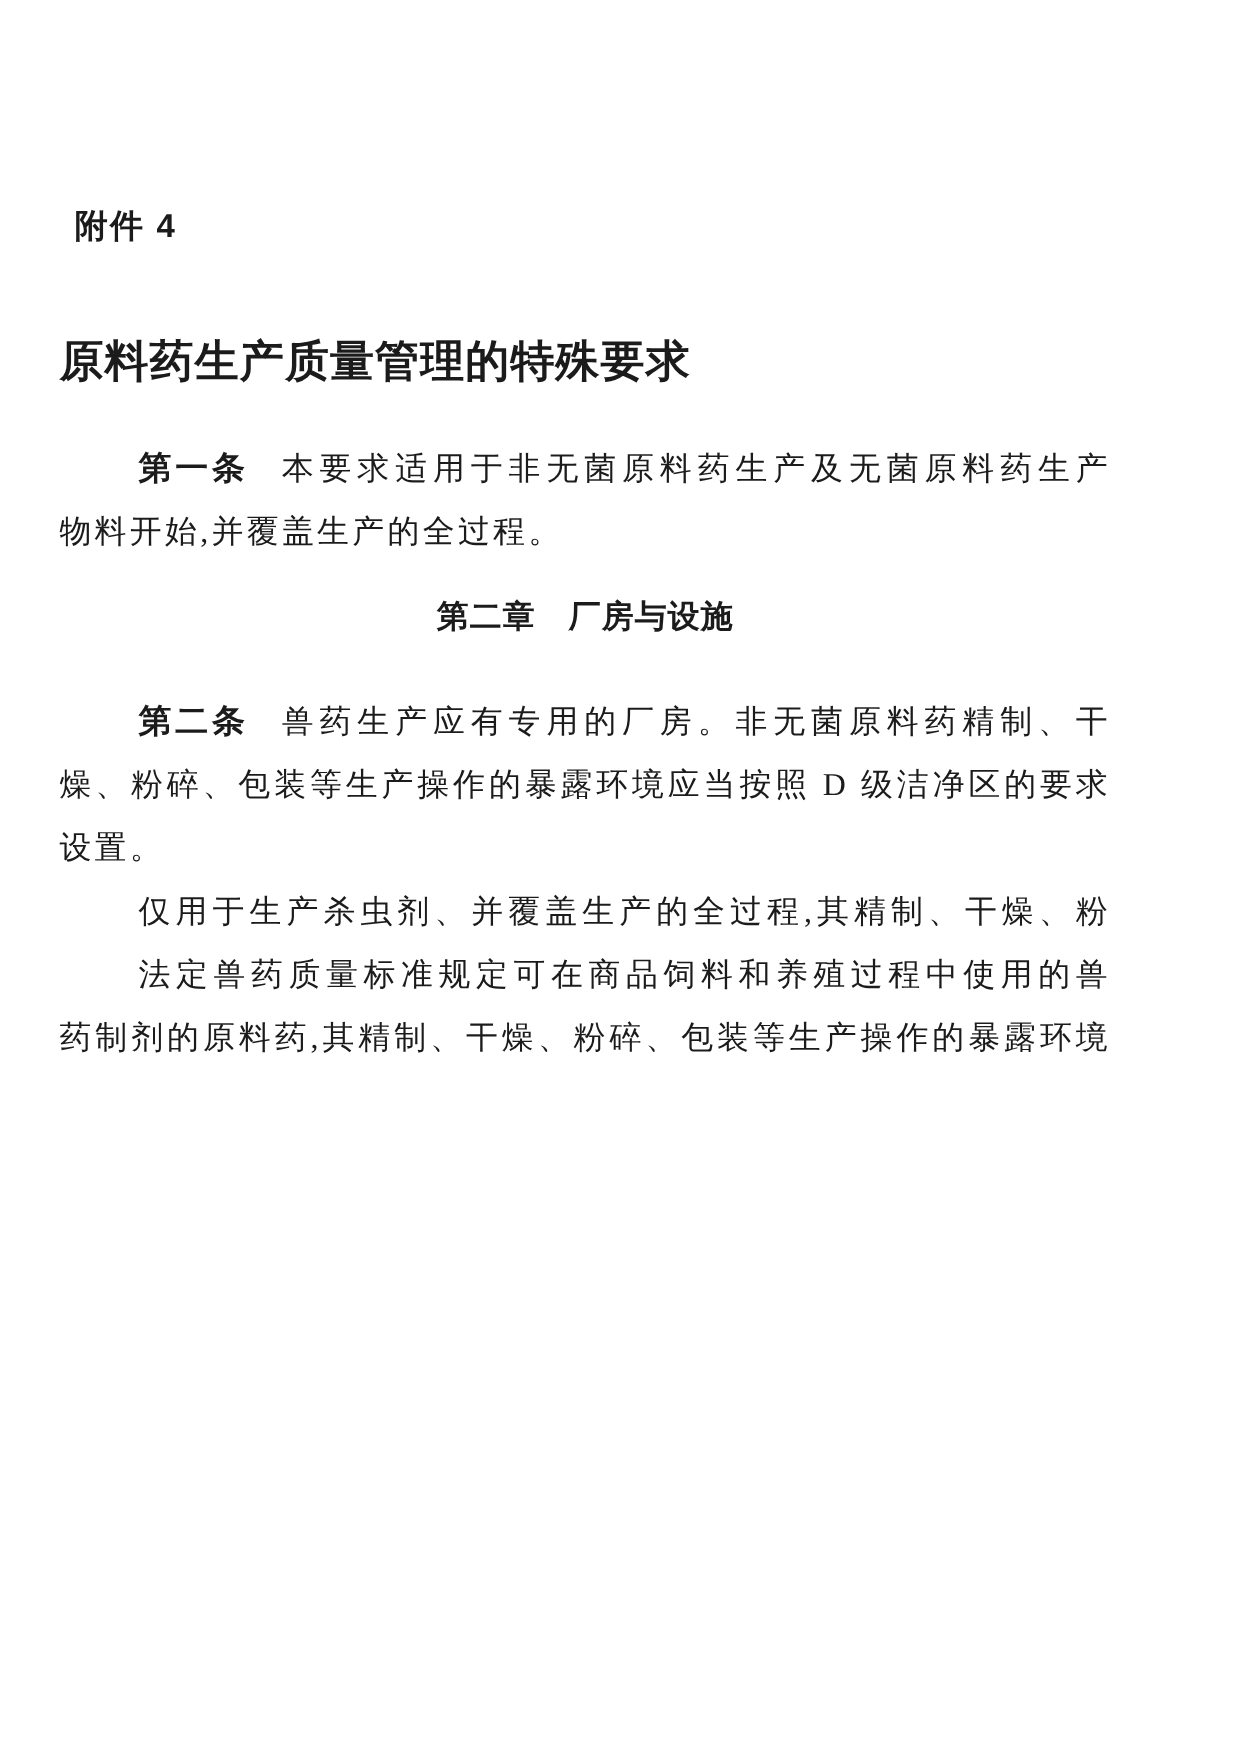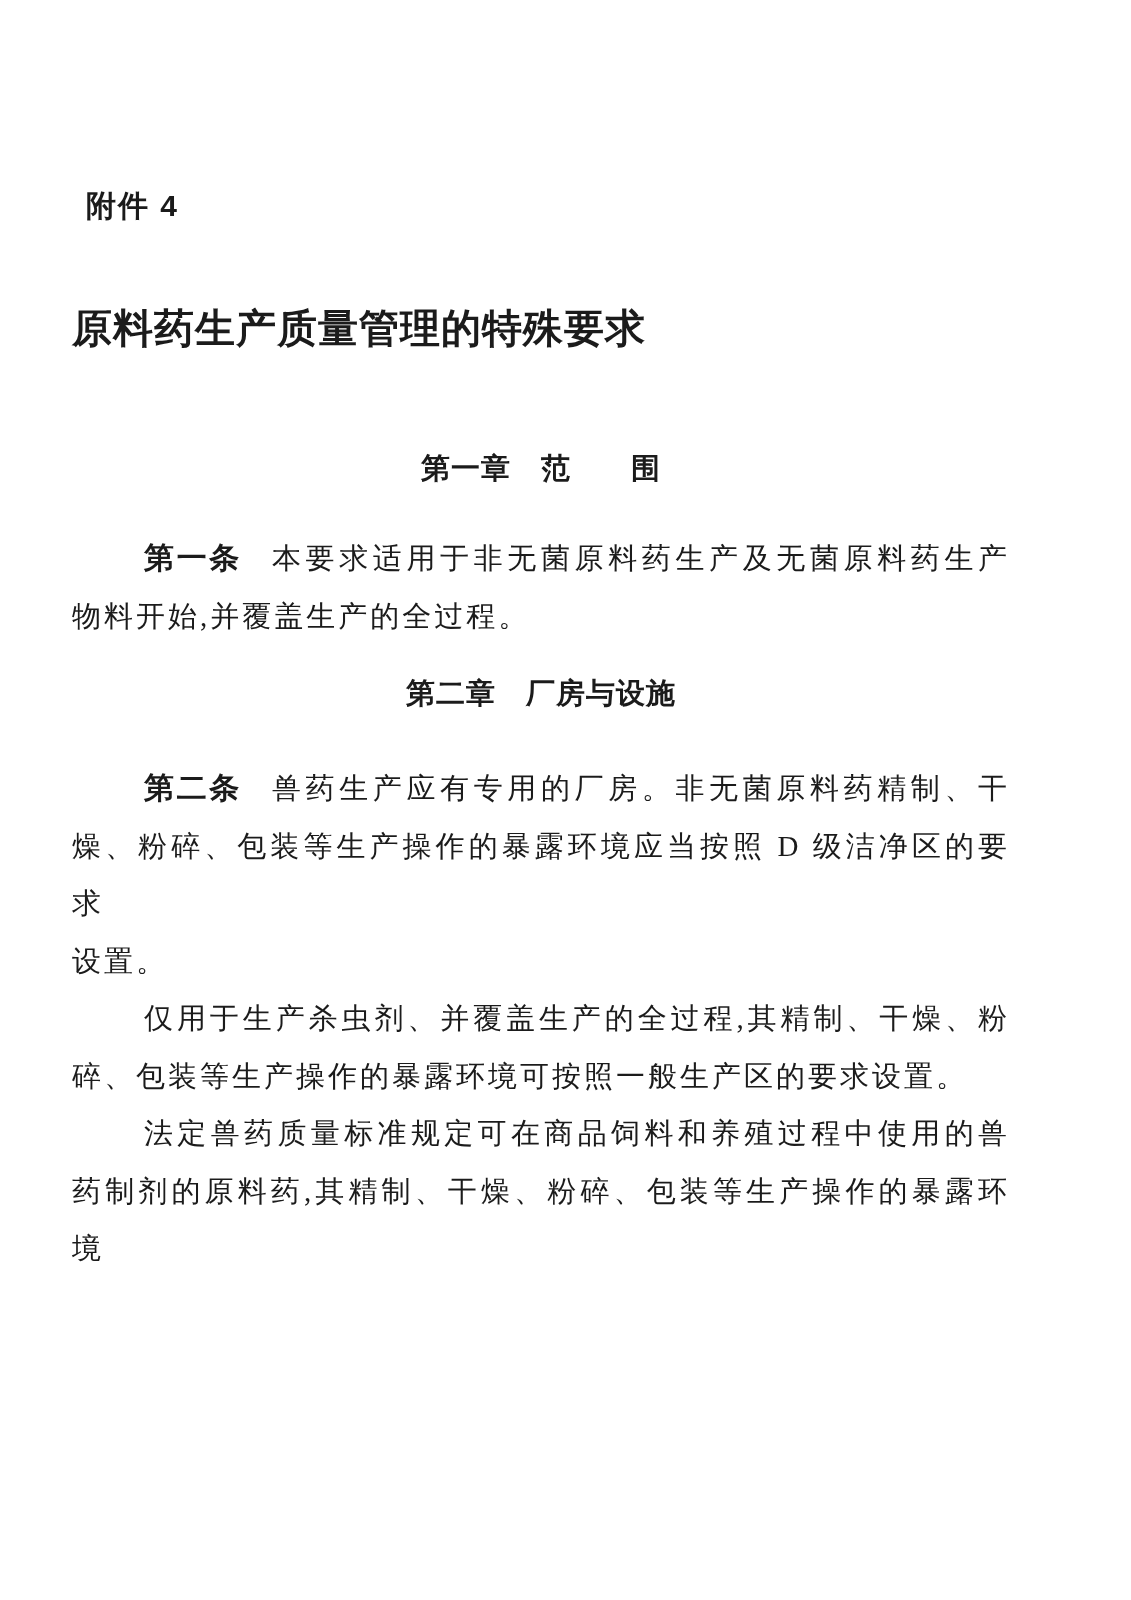--- a/index.html
+++ b/index.html
@@ -5,21 +5,21 @@
   html, body {
     margin: 0;
     padding: 0;
     background: #ffffff;
   }
   .page {
     position: relative;
     width: 1131px;
     height: 1600px;
     box-sizing: border-box;
-    padding: 0 121px 0 72px;
+    padding: 0 121px 0 54px;
     background: #ffffff;
     color: #1b1b1b;
     font-family: "Liberation Serif", "DejaVu Serif", serif;
     overflow: hidden;
   }
   .attachment {
     padding-top: 188px;
     margin-left: 14px;
     font-family: "Liberation Sans", "DejaVu Sans", sans-serif;
     font-weight: 600;
@@ -69,40 +69,38 @@
 </style>
 </head>
 <body>
 
 <div class="page">
 
   <div class="attachment">附件 4</div>
 
   <h1 class="doc-title">原料药生产质量管理的特殊要求</h1>
 
-  <h2 class="chap-heading ch1">第一章　范　　围</h2>
 
   <div class="body-block block1">
     <div class="line indent">
       <span class="lead">第一条</span><span>本要求适用于非无菌原料药生产及无菌原料药生产</span>
     </div>
     <div class="line endp">物料开始,并覆盖生产的全过程。</div>
   </div>
 
   <h2 class="chap-heading ch2">第二章　厂房与设施</h2>
 
   <div class="body-block block2">
 
     <div class="line indent">
       <span class="lead">第二条</span><span>兽药生产应有专用的厂房。非无菌原料药精制、干</span>
     </div>
     <div class="line">燥、粉碎、包装等生产操作的暴露环境应当按照 D 级洁净区的要求</div>
     <div class="line endp">设置。</div>
 
     <div class="line indent">仅用于生产杀虫剂、并覆盖生产的全过程,其精制、干燥、粉</div>
-    <div class="line endp">碎、包装等生产操作的暴露环境可按照一般生产区的要求设置。</div>
 
     <div class="line indent">法定兽药质量标准规定可在商品饲料和养殖过程中使用的兽</div>
     <div class="line">药制剂的原料药,其精制、干燥、粉碎、包装等生产操作的暴露环境</div>
 
   </div>
 
 </div>
 
 </body></html>

